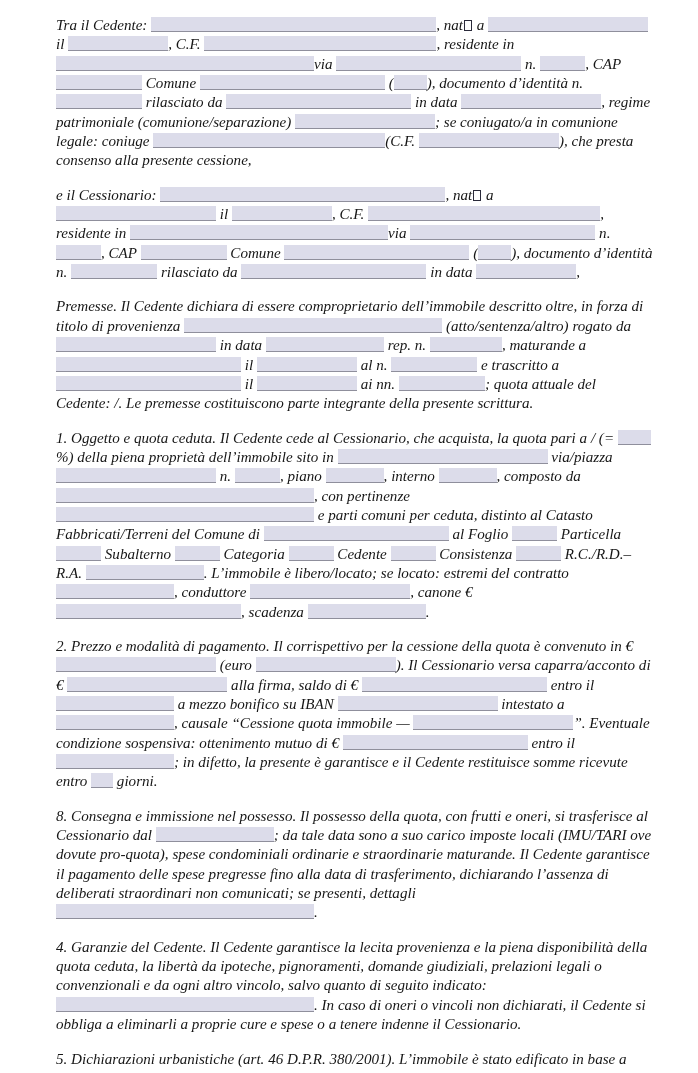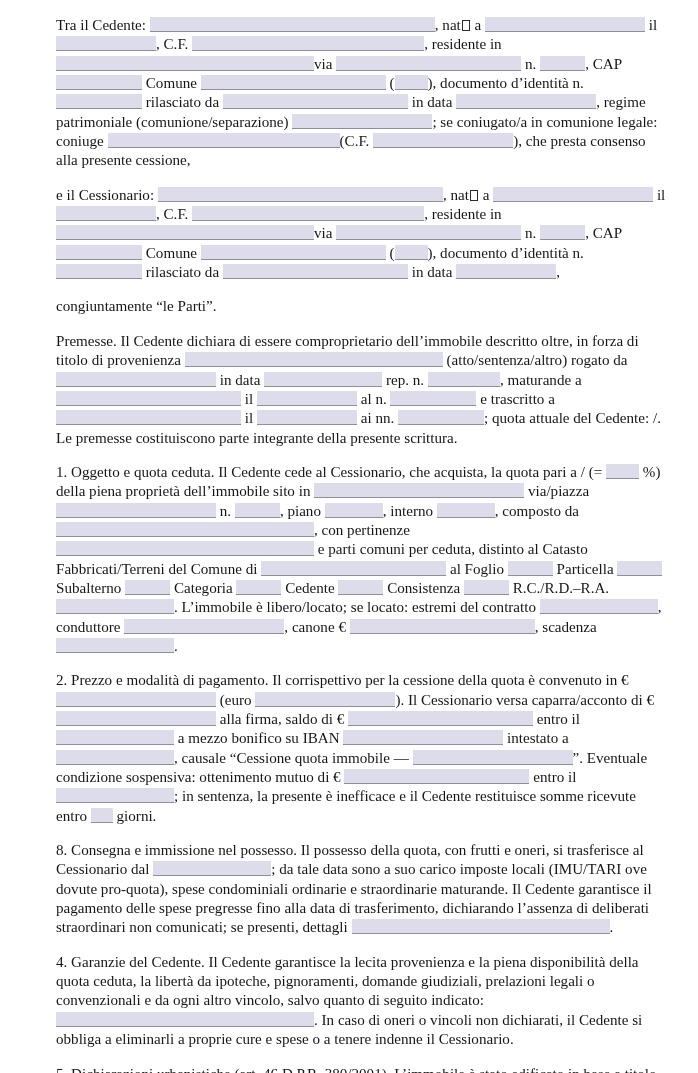--- a/index.html
+++ b/index.html
@@ -22,22 +22,23 @@
     box-sizing: border-box;
   }
   .doc {
     width: 614px;
     font-size: 15.1px;
     line-height: 19.35px;
     text-align: left;
     color: #161616;
   }
   p.para {
-    margin: 0 1px 0 0;
+    margin: 0 16px 0 0;
     text-indent: 0;
+    font-style: italic;
   }
   p.gap {
     margin-top: 15px;
   }
   
   .fld {
     display: inline-block;
     vertical-align: baseline;
     background: #dcdcea;
     border-bottom: 1.5px solid #8f8f9c;
@@ -94,23 +95,20 @@
 
     <p class="para gap">
       <span>e il Cessionario:</span>
       <span class="fld w-8xl"></span><span>, nat</span><span class="boxglyph"></span><span> a </span><span class="fld w-3xl"></span><span> il</span>
       <span class="fld w-l"></span><span>, C.F. </span><span class="fld w-6xl"></span><span>, residente in</span>
       <span class="fld w-7xl"></span><span>via</span> <span class="fld w-4xl"></span> <span>n.</span> <span class="fld w-s"></span><span>, CAP</span>
       <span class="fld w-ml"></span> <span>Comune</span> <span class="fld w-4xl"></span> <span>(</span><span class="fld w-xs"></span><span>), documento d’identità n.</span>
       <span class="fld w-ml"></span> <span>rilasciato da</span> <span class="fld w-4xl"></span> <span>in data</span> <span class="fld w-l"></span><span>,</span>
     </p>
 
-    <p class="para gap">
-      <span>congiuntamente “le Parti”.</span>
-    </p>
 
     <p class="para gap">
       <span>Premesse. Il Cedente dichiara di essere comproprietario dell’immobile descritto oltre, in</span>
       <span>forza di titolo di provenienza </span><span class="fld w-7xl"></span><span> (atto/sentenza/altro)</span>
       <span>rogato da </span><span class="fld w-3xl"></span><span> in data </span><span class="fld w-xl"></span><span> rep. n. </span><span class="fld w-m"></span><span>, maturande a</span>
       <span class="fld w-4xl"></span><span> il </span><span class="fld w-l"></span><span> al n. </span><span class="fld w-ml"></span><span> e trascritto a</span>
       <span class="fld w-4xl"></span><span> il </span><span class="fld w-l"></span><span> ai nn. </span><span class="fld w-ml"></span><span>; quota attuale del Cedente: /.</span>
       <span>Le premesse costituiscono parte integrante della presente scrittura.</span>
     </p>
 
@@ -127,21 +125,21 @@
       <span>scadenza </span><span class="fld w-xl"></span><span>.</span>
     </p>
 
     <p class="para gap">
       <span>2. Prezzo e modalità di pagamento. Il corrispettivo per la cessione della quota è convenuto in</span>
       <span>€ </span><span class="fld w-3xl"></span><span> (euro </span><span class="fld w-2xl"></span><span>). Il Cessionario versa caparra/acconto</span>
       <span>di € </span><span class="fld w-3xl"></span><span> alla firma, saldo di € </span><span class="fld w-4xl"></span><span> entro il</span>
       <span class="fld w-xl"></span><span> a mezzo bonifico su IBAN </span><span class="fld w-3xl"></span><span> intestato a</span>
       <span class="fld w-xl"></span><span>, causale “Cessione quota immobile — </span><span class="fld w-3xl"></span><span>”.</span>
       <span>Eventuale condizione sospensiva: ottenimento mutuo di € </span><span class="fld w-4xl"></span><span> entro il</span>
-      <span class="fld w-xl"></span><span>; in sentenza, la presente è inefficace e il Cedente restituisce somme ricevute</span>
+      <span class="fld w-xl"></span><span>; in difetto, la presente è garantisce e il Cedente restituisce somme ricevute</span>
       <span>entro </span><span class="fld w-xxs"></span><span> giorni.</span>
     </p>
 
     <p class="para gap">
       <span>8. Consegna e immissione nel possesso. Il possesso della quota, con frutti e oneri, si</span>
       <span>trasferisce al Cessionario dal </span><span class="fld w-xl"></span><span>; da tale data sono a suo carico imposte locali</span>
       <span>(IMU/TARI ove dovute pro-quota), spese condominiali ordinarie e straordinarie maturande.</span>
       <span>Il Cedente garantisce il pagamento delle spese pregresse fino alla data di trasferimento,</span>
       <span>dichiarando l’assenza di deliberati straordinari non comunicati; se presenti, dettagli</span>
       <span class="fld w-7xl"></span><span>.</span>

